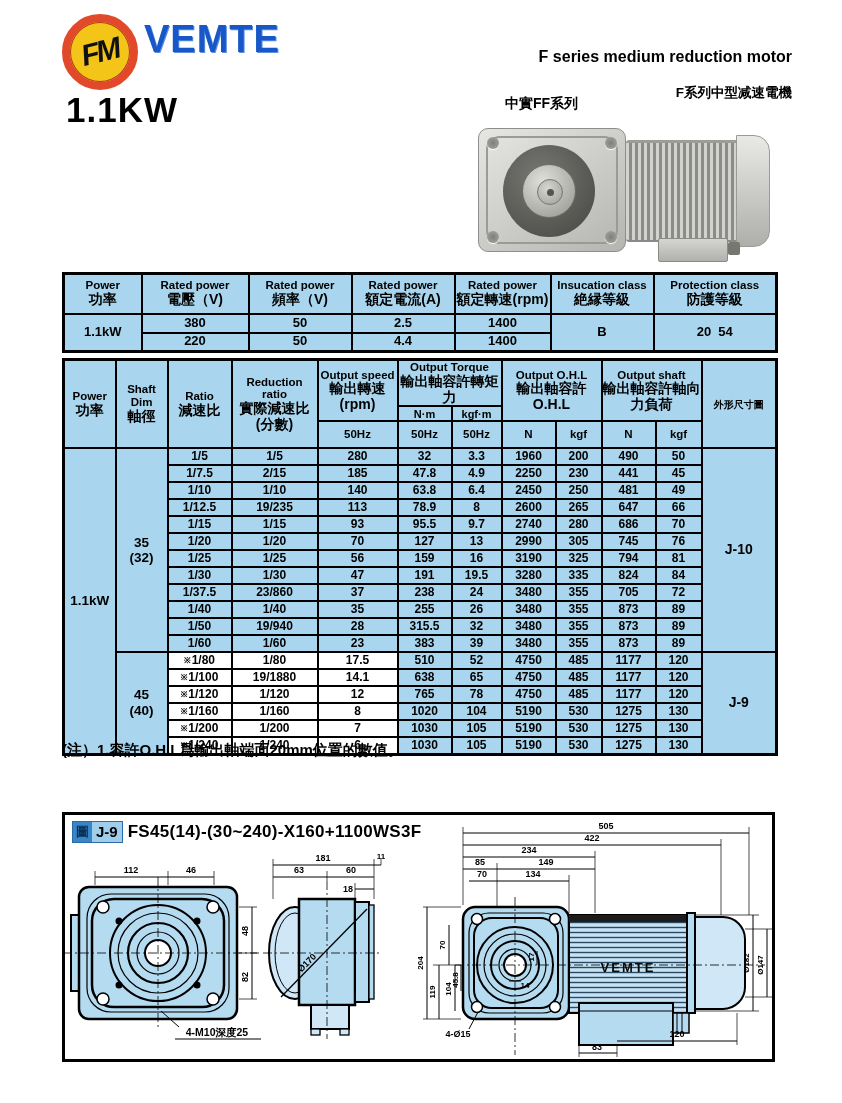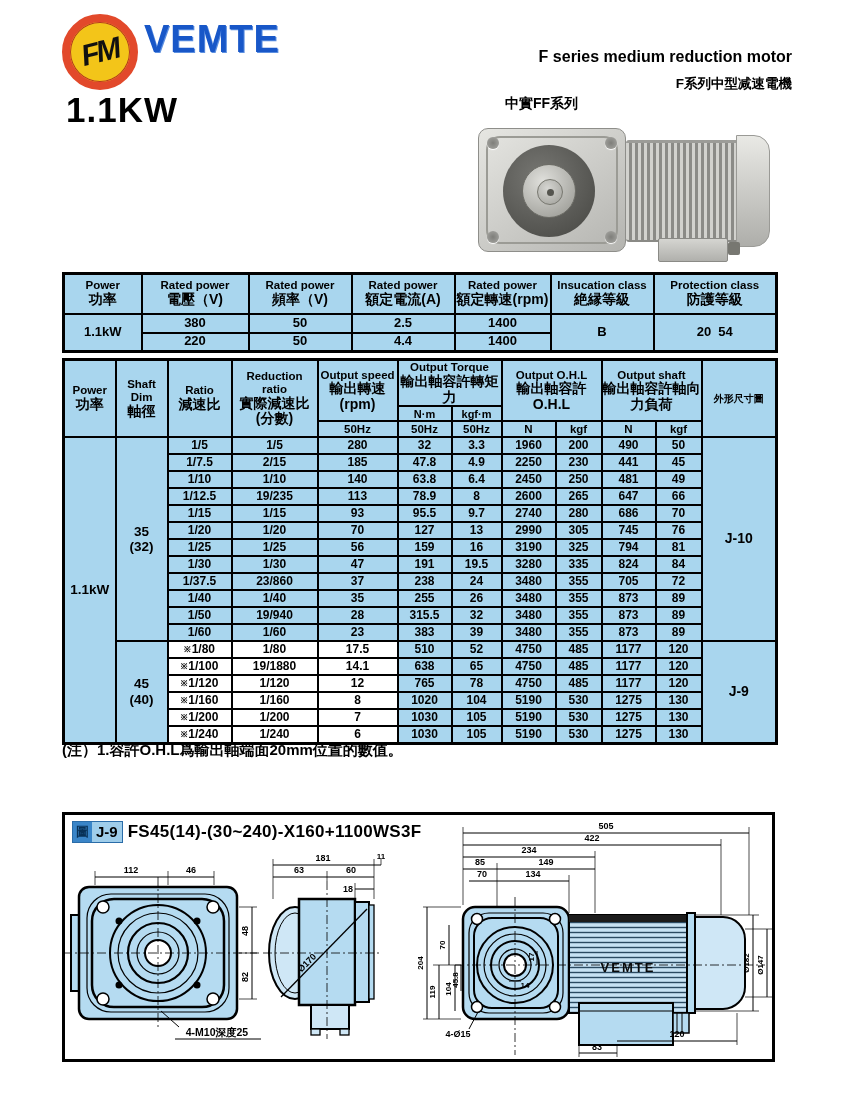--- a/index.html
+++ b/index.html
@@ -15,21 +15,21 @@
     border:8px solid #e2492b; display:flex; align-items:center; justify-content:center;
     box-shadow:0 0 0 1px #b33a1e inset;
   }
   .logo-monogram { font-weight:900; font-size:30px; font-style:italic; transform:rotate(-14deg); color:#111; letter-spacing:-3px; }
   .brand-block { margin-left:6px; padding-top:6px; }
   .brand-name { font-size:38px; font-weight:900; color:#1857c8; letter-spacing:1px; line-height:1; text-shadow:1px 1px 0 #5c8fe0; }
   .brand-sub { font-size:23px; font-weight:900; color:#1857c8; line-height:1.2; letter-spacing:2px; }
   .power-title { position:absolute; left:66px; top:90px; font-size:35px; font-weight:900; letter-spacing:1px; }
   .series-block { position:absolute; left:420px; top:48px; width:372px; text-align:right; }
   .series-en { font-size:16px; font-weight:700; letter-spacing:0; }
-  .series-cn { font-size:13.5px; font-weight:900; margin-top:9px; }
+  .series-cn { font-size:13.5px; font-weight:900; margin-top:18px; }
   .series-tag { position:absolute; left:505px; top:95px; font-size:14px; font-weight:900; }
 
   
   .photo { position:absolute; left:478px; top:118px; width:292px; height:146px; }
   .ph-flange { position:absolute; left:0; top:10px; width:148px; height:124px; border-radius:10px;
     background:linear-gradient(145deg,#e6e6e2,#b4b4b0); border:1px solid #8e8e8a; }
   .ph-hole { position:absolute; width:12px; height:12px; border-radius:50%;
     background:radial-gradient(#7e7e7a,#a9a9a5); box-shadow:0 1px 1px #fff; }
   .ph-gasket { position:absolute; left:7px; top:7px; right:7px; bottom:7px; border-radius:14px; border:2px solid #9b9b95; }
   .ph-ring { position:absolute; left:24px; top:16px; width:92px; height:92px; border-radius:50%;
@@ -54,21 +54,21 @@
   table.spec td, table.spec th { border:2px solid #000; background:#a9d6ee; text-align:center;
     vertical-align:middle; font-weight:bold; padding:0; overflow:hidden; line-height:1.12; }
   table.spec .en { font-size:11.5px; display:block; }
   table.spec .cn { font-size:14px; display:block; }
   #table1 { top:272px; width:713px; }
   #table1 th { height:40px; }
   #table1 td { height:19px; font-size:13px; }
   #table2 { top:358px; width:713px; }
   #table2 tr.h1 th { height:29px; }
   #table2 tr.h2 td { height:15px; font-size:11px; }
-  #table2 tr.h3 td { height:16px; font-size:11.5px; }
+  #table2 tr.h3 td { height:27px; font-size:11.5px; }
   #table2 tbody td { height:17px; font-size:12px; white-space:nowrap; }
   #table2 td.white { background:#fff; }
   #table2 td.c-power { font-size:13.5px; }
   #table2 td.c-shaft { font-size:13.5px; line-height:1.15; }
   #table2 td.c-dimref { font-size:14px; }
   .star { font-size:8px; vertical-align:1px; margin-right:1px; }
   .pre { white-space:pre; }
 
   
   .notes { position:absolute; left:62px; top:740px; font-weight:900; font-size:15px; line-height:1.33; }

